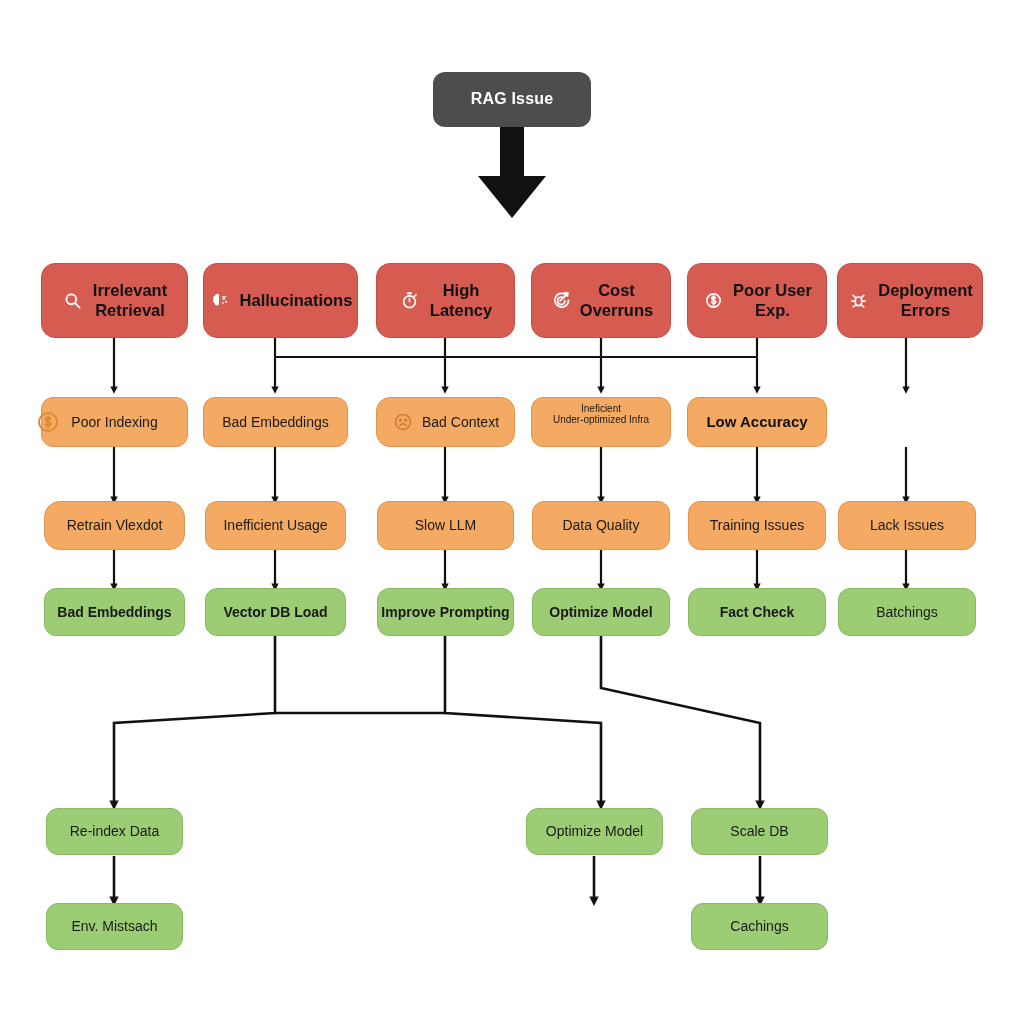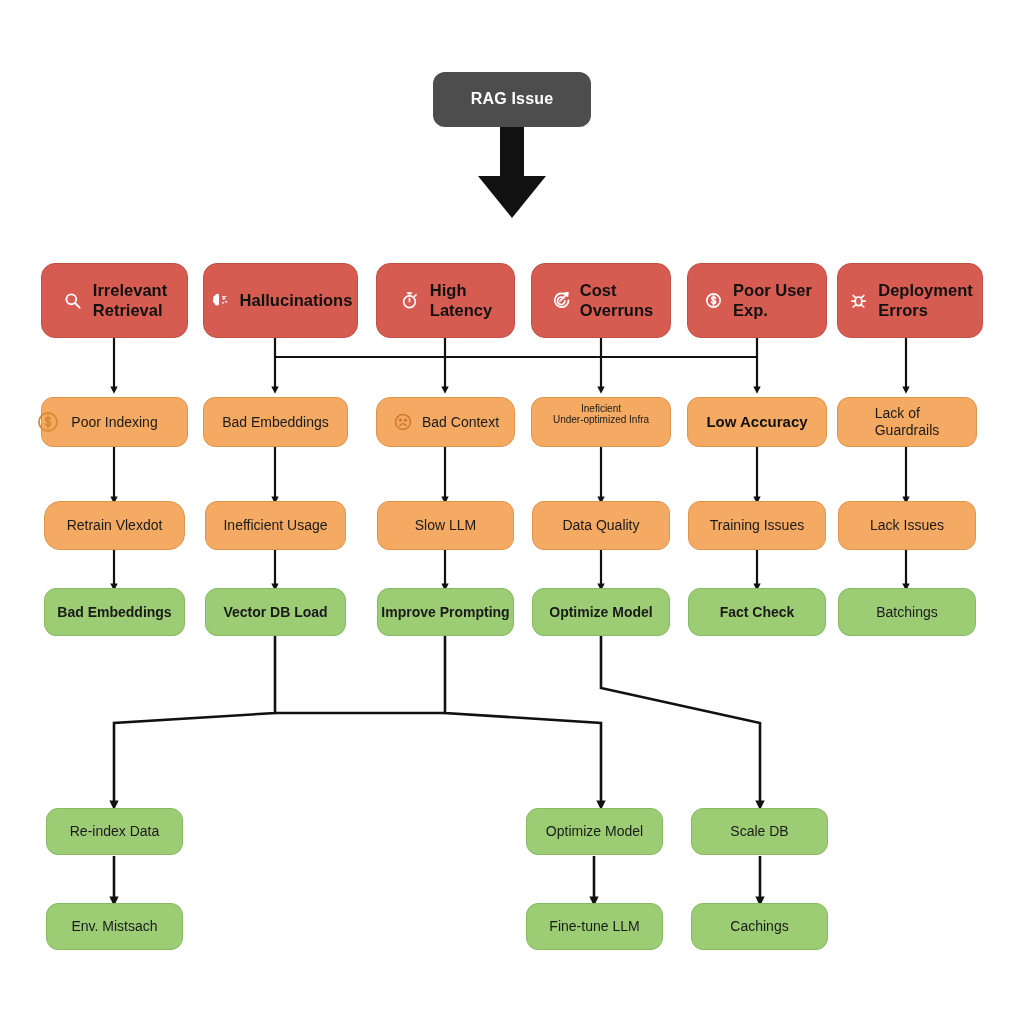--- a/index.html
+++ b/index.html
@@ -11,20 +11,21 @@
   }
   #stage{position:relative;width:1024px;height:1024px;}
   svg#wires{position:absolute;left:0;top:0;width:1024px;height:1024px;}
 
   .node{
     position:absolute;
     box-sizing:border-box;
     display:flex;
     align-items:center;
     justify-content:center;
+    text-align:center;
     border-radius:12px;
     line-height:1.18;
     white-space:nowrap;
   }
   .root{
     background:#4d4d4d;
     color:#ffffff;
     font-size:16px;
     font-weight:600;
     border-radius:12px;
@@ -259,23 +260,20 @@
     <span class="lbl">Bad Context</span>
   </div>
 
   <div class="node lvl2" style="left:531px;top:397px;width:140px;height:50px;"></div>
   <span class="spill" style="left:471px;top:403px;width:260px;">Ineficient<br>Under-optimized Infra</span>
 
   <div class="node lvl2 bold" style="left:687px;top:397px;width:140px;height:50px;">
     <span class="lbl">Low Accuracy</span>
   </div>
 
-  <div class="node lvl2" style="left:837px;top:397px;width:140px;height:50px;">
-    <span class="lbl two-line">Lack of<br>Guardrails</span>
-  </div>
 
   <div class="node lvl3" style="left:44px;top:501px;width:141px;height:49px;border-radius:16px;">
     <span class="lbl">Retrain Vlexdot</span>
   </div>
   <div class="node lvl3" style="left:205px;top:501px;width:141px;height:49px;">
     <span class="lbl">Inefficient Usage</span>
   </div>
   <div class="node lvl3" style="left:377px;top:501px;width:137px;height:49px;">
     <span class="lbl">Slow LLM</span>
   </div>
@@ -314,20 +312,17 @@
   <div class="node lvl5" style="left:526px;top:808px;width:137px;height:47px;">
     <span class="lbl">Optimize Model</span>
   </div>
   <div class="node lvl5" style="left:691px;top:808px;width:137px;height:47px;">
     <span class="lbl">Scale DB</span>
   </div>
 
   <div class="node lvl5" style="left:46px;top:903px;width:137px;height:47px;">
     <span class="lbl">Env. Mistsach</span>
   </div>
-  <div class="node lvl5" style="left:526px;top:903px;width:137px;height:47px;">
-    <span class="lbl">Fine-tune LLM</span>
-  </div>
   <div class="node lvl5" style="left:691px;top:903px;width:137px;height:47px;">
     <span class="lbl">Cachings</span>
   </div>
 
 </div>
 
 </body></html>

